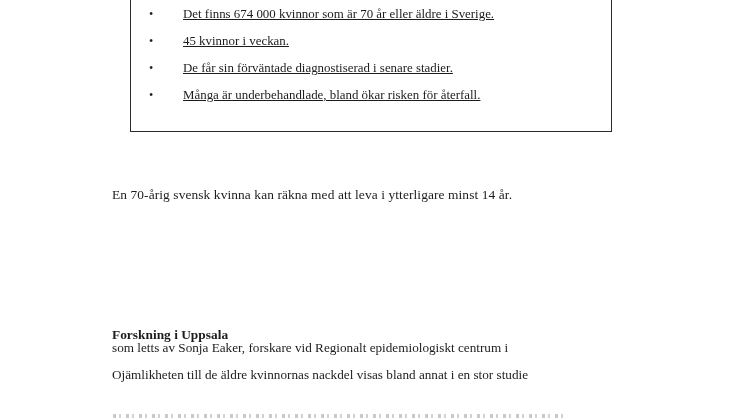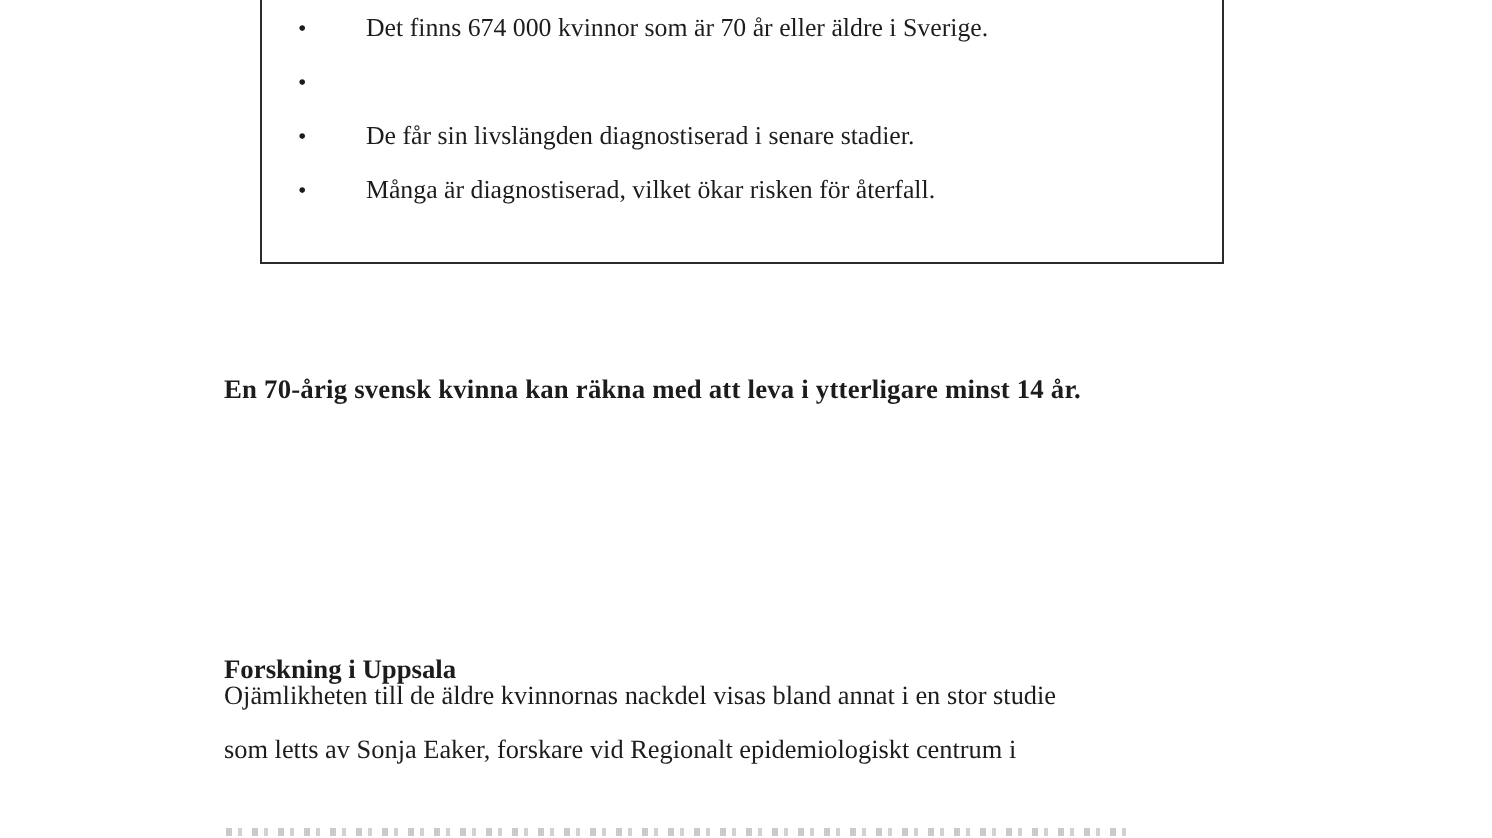--- a/index.html
+++ b/index.html
@@ -45,32 +45,33 @@
   }
   .bullet-marker {
     flex: none;
     width: 34px;
     font-size: 12px;
     line-height: 27px;
   }
   .bullet-text {
     flex: 1 1 auto;
     min-width: 0;
+    text-decoration: underline;
   }
   .bullet-line {
     white-space: nowrap;
     line-height: 27px;
   }
 
   
   .lead-paragraph {
     position: absolute;
     left: 112px;
     top: 182px;
-    font-weight: bold;
+    font-weight: normal;
     font-size: 13.4px;
     line-height: 26.5px;
     letter-spacing: 0.1px;
   }
   .para-line {
     white-space: nowrap;
   }
 
   
   .section-heading {
@@ -117,46 +118,47 @@
       <li class="bullet-item">
         <span class="bullet-marker">•</span>
         <span class="bullet-text">
           <span class="bullet-line">Det finns 674 000 kvinnor som är 70 år eller äldre i Sverige.</span>
         </span>
       </li>
 
       <li class="bullet-item">
         <span class="bullet-marker">•</span>
         <span class="bullet-text">
+          <div class="bullet-line">45 kvinnor i veckan.</div>
         </span>
       </li>
 
       <li class="bullet-item">
         <span class="bullet-marker">•</span>
         <span class="bullet-text">
-          <span class="bullet-line">De får sin livslängden diagnostiserad i senare stadier.</span>
+          <span class="bullet-line">De får sin förväntade diagnostiserad i senare stadier.</span>
         </span>
       </li>
 
       <li class="bullet-item">
         <span class="bullet-marker">•</span>
         <span class="bullet-text">
-          <span class="bullet-line">Många är diagnostiserad, vilket ökar risken för återfall.</span>
+          <span class="bullet-line">Många är underbehandlade, bland ökar risken för återfall.</span>
         </span>
       </li>
 
     </ul>
   </div>
 
   <div class="lead-paragraph">
     <div class="para-line">En 70-årig svensk kvinna kan räkna med att leva i ytterligare minst 14 år.</div>
   </div>
 
   <div class="section-heading">Forskning i Uppsala</div>
 
   <div class="body-paragraph">
+    <div class="para-line">som letts av Sonja Eaker, forskare vid Regionalt epidemiologiskt centrum i</div>
     <div class="para-line">Ojämlikheten till de äldre kvinnornas nackdel visas bland annat i en stor studie</div>
-    <div class="para-line">som letts av Sonja Eaker, forskare vid Regionalt epidemiologiskt centrum i</div>
   </div>
 
   <div class="clipped-text-row"></div>
 
 </div>
 
 </body></html>

